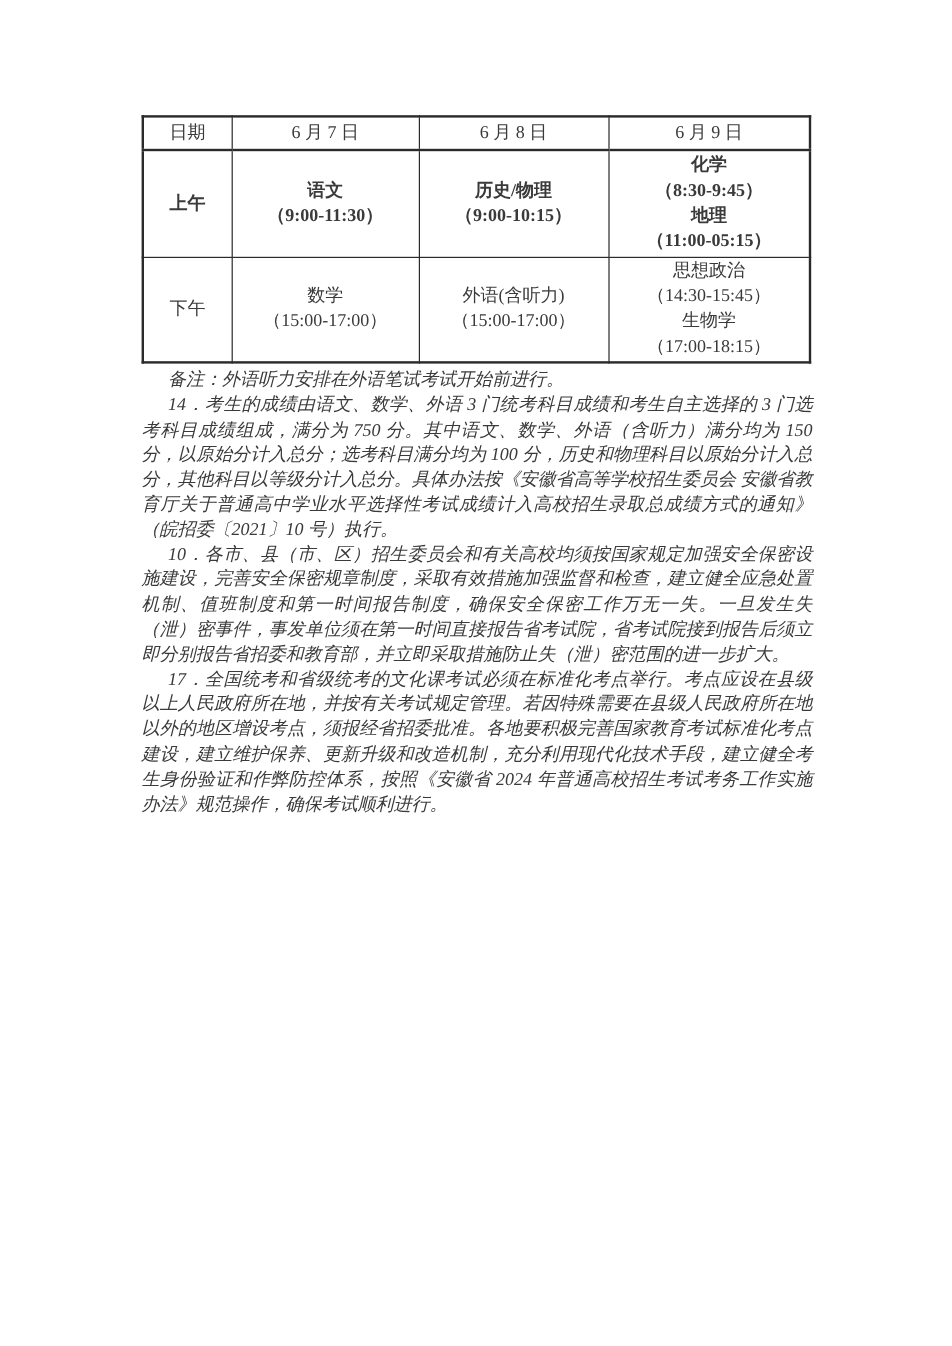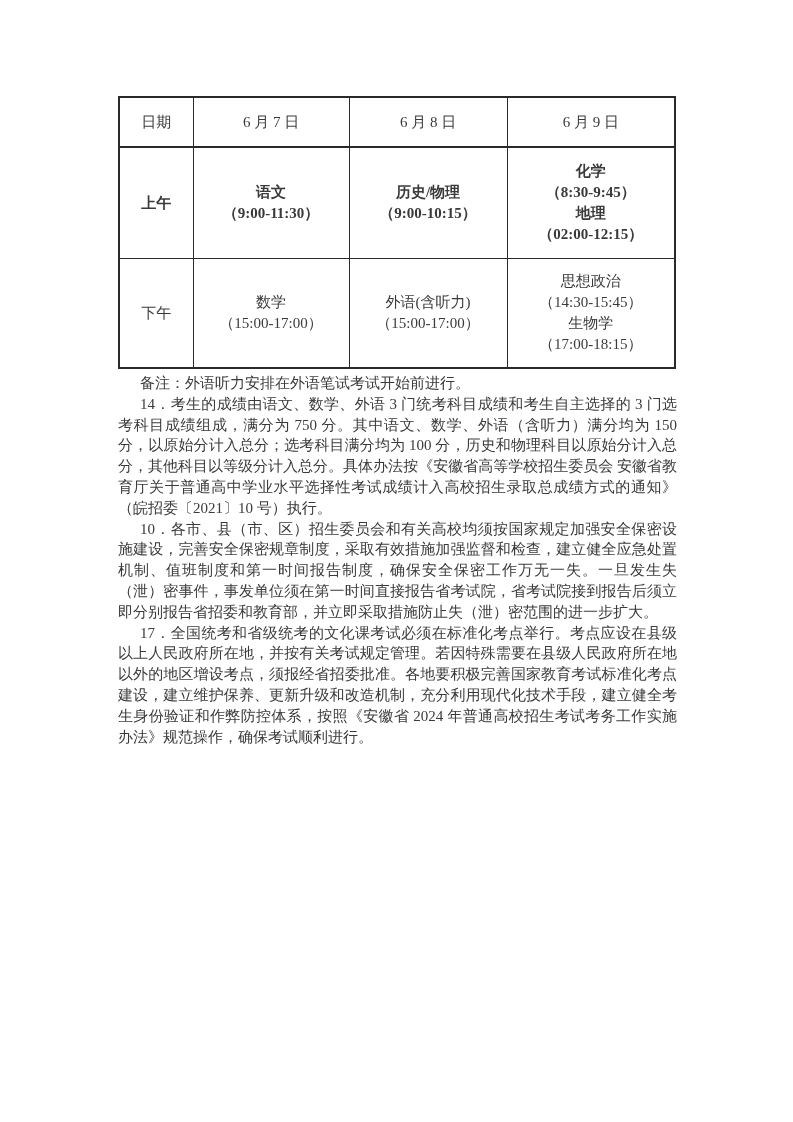--- a/index.html
+++ b/index.html
@@ -25,21 +25,21 @@
     border-collapse: collapse;
     table-layout: fixed;
     width: 558px;
     text-align: center;
     font-size: 15px;
     color: #3a3a3a;
     border: 2px solid #2a2a2a;
   }
   table.schedule td {
     border: 1px solid #2a2a2a;
-    padding: 12px 2px;
+    padding: 1px 2px;
     line-height: 21px;
     vertical-align: middle;
   }
   table.schedule tr.hdr td {
     border-bottom: 2px solid #2a2a2a;
     height: 24px;
   }
   table.schedule tr.row-morning td { height: 86px; font-weight: bold; }
   table.schedule tr.row-afternoon td { height: 80px; text-align: center; }
   col.c0 { width: 74px; }
@@ -47,20 +47,21 @@
   col.c2 { width: 158px; }
   col.c3 { width: 168px; }
   .cell-line { display: block; }
   
   .doc-text {
     margin-top: 4px;
     font-size: 15px;
     line-height: 20.8px;
     text-align: justify;
     color: #3a3a3a;
+    font-style: italic;
   }
   .doc-text p {
     margin: 0;
     padding: 0;
   }
   .doc-text p.indent {
     text-indent: 22px;
   }
 </style>
 </head>
@@ -89,21 +90,21 @@
         <span class="cell-line">（9:00-11:30）</span>
       </td>
       <td>
         <span class="cell-line">历史/物理</span>
         <span class="cell-line">（9:00-10:15）</span>
       </td>
       <td>
         <span class="cell-line">化学</span>
         <span class="cell-line">（8:30-9:45）</span>
         <span class="cell-line">地理</span>
-        <span class="cell-line">（02:00-12:15）</span>
+        <span class="cell-line">（11:00-05:15）</span>
       </td>
     </tr>
     <tr class="row-afternoon">
       <td>下午</td>
       <td>
         <span class="cell-line">数学</span>
         <span class="cell-line">（15:00-17:00）</span>
       </td>
       <td>
         <span class="cell-line">外语(含听力)</span>

